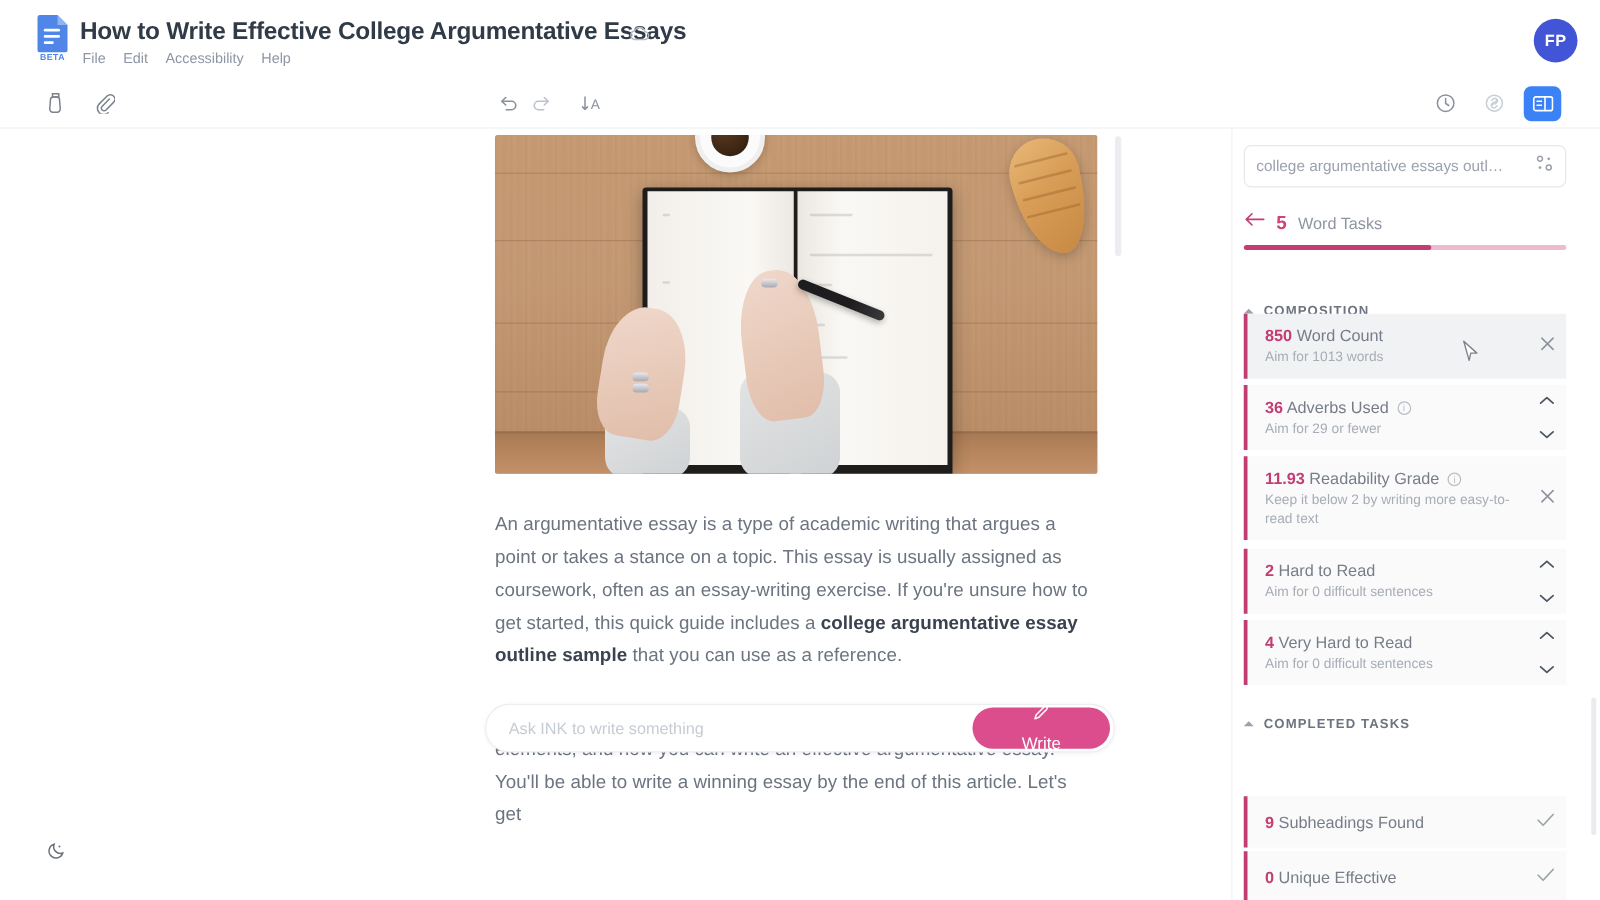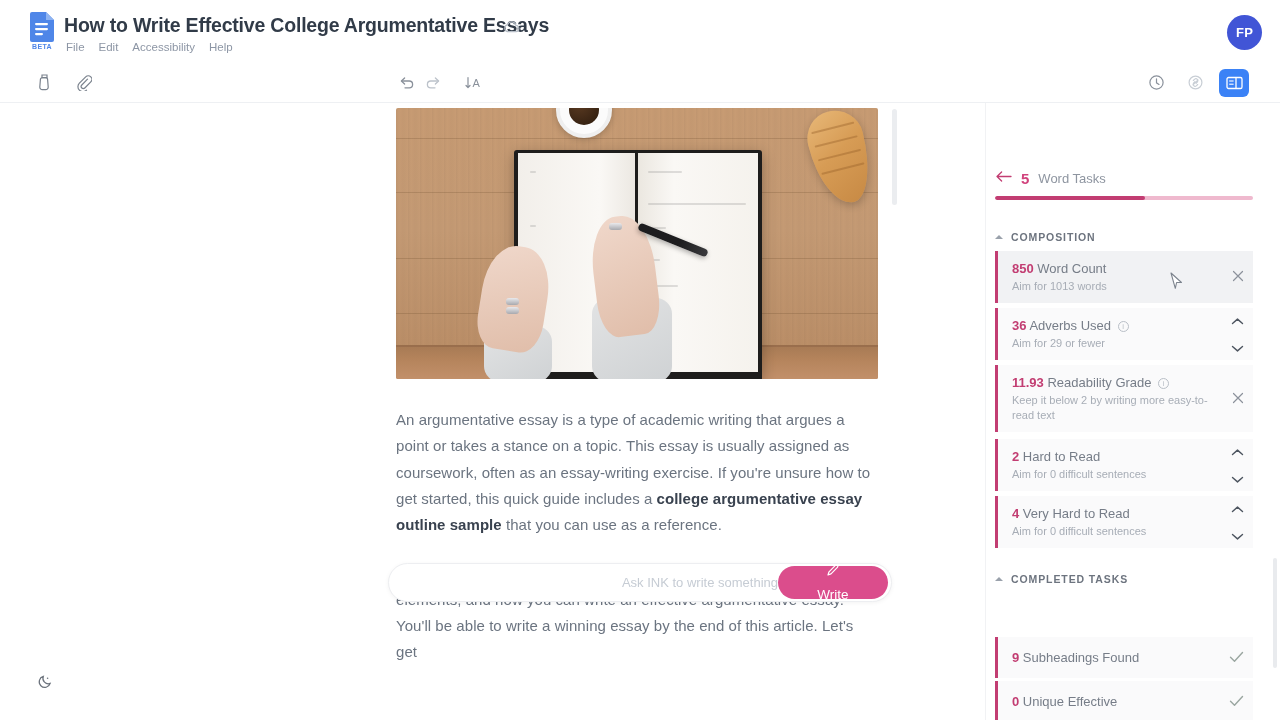--- a/index.html
+++ b/index.html
@@ -171,21 +171,20 @@
   .writebar {
     position: absolute; left: 388px; top: 563px; width: 504px; height: 39px;
     background: #fff; border: 1px solid #edeef1; border-radius: 21px;
     display: flex; align-items: center;
     box-shadow: 0 1px 4px rgba(0,0,0,.05);
   }
   .write-input {
     flex: 1; border: none; outline: none; background: transparent;
     font-size: 13px; color: #701a75; padding-left: 18px;
     font-family: "Liberation Sans", sans-serif;
-    text-align: right;
   }
   .write-input::placeholder { color: #c6ccd4; }
   .write-btn {
     width: 110px; height: 33px; margin-right: 3px; border: none;
     border-radius: 18px; background: #db4d8c; color: #fff;
     font-size: 13.5px; font-family: "Liberation Sans", sans-serif;
     display: flex; align-items: center; justify-content: center; gap: 7px;
     cursor: pointer;
   }
 
@@ -413,36 +412,47 @@
     <span>
       <svg width="17" height="17" viewBox="0 0 17 17">
         <path d="M13.2 10.4A5.4 5.4 0 0 1 6.3 3.4a5.6 5.6 0 1 0 6.9 7z" fill="none" stroke="#6b727c" stroke-width="1.2"></path>
         <circle cx="10.6" cy="5.2" r=".8" fill="#6b727c"></circle>
       </svg>
     </span>
   </div>
 
   <div class="panel">
 
+    <div class="searchbox">
+      <div class="search-text">college argumentative essays outl…</div>
+      <span>
+        <svg width="15" height="15" viewBox="0 0 15 15">
+          <circle cx="4" cy="4" r="2" fill="none" stroke="#9aa1ab" stroke-width="1.2"></circle>
+          <circle cx="11" cy="4" r="1.1" fill="#9aa1ab"></circle>
+          <circle cx="4" cy="11" r="1.1" fill="#9aa1ab"></circle>
+          <circle cx="11" cy="11" r="2" fill="none" stroke="#9aa1ab" stroke-width="1.2"></circle>
+        </svg>
+      </span>
+    </div>
 
     <div class="backrow">
       <span>
         <svg width="17" height="13" viewBox="0 0 17 13">
           <path d="M16 6.5H2M6.6 2L2 6.5 6.6 11" fill="none" stroke="#c23d72" stroke-width="1.3" stroke-linecap="round" stroke-linejoin="round"></path>
         </svg>
       </span>
       <span class="task-count">5</span>
       <span class="task-label">Word Tasks</span>
     </div>
 
     <div class="progress" style="background: rgb(239, 185, 206);">
       <div class="progress-fill" id="progfill" style="width: 58%; background: rgb(194, 61, 114);"></div>
     </div>
 
-    <div class="section-hd" style="top:128px">
+    <div class="section-hd" style="top:140px">
       <span class="caret-up"></span>
       <span>COMPOSITION</span>
     </div>
 
     <div class="task hover" style="top:148px">
       <div class="task-title">
         <span class="num">850</span>
         <span>Word Count</span>
       </div>
       <div class="task-sub">Aim for 1013 words</div>

